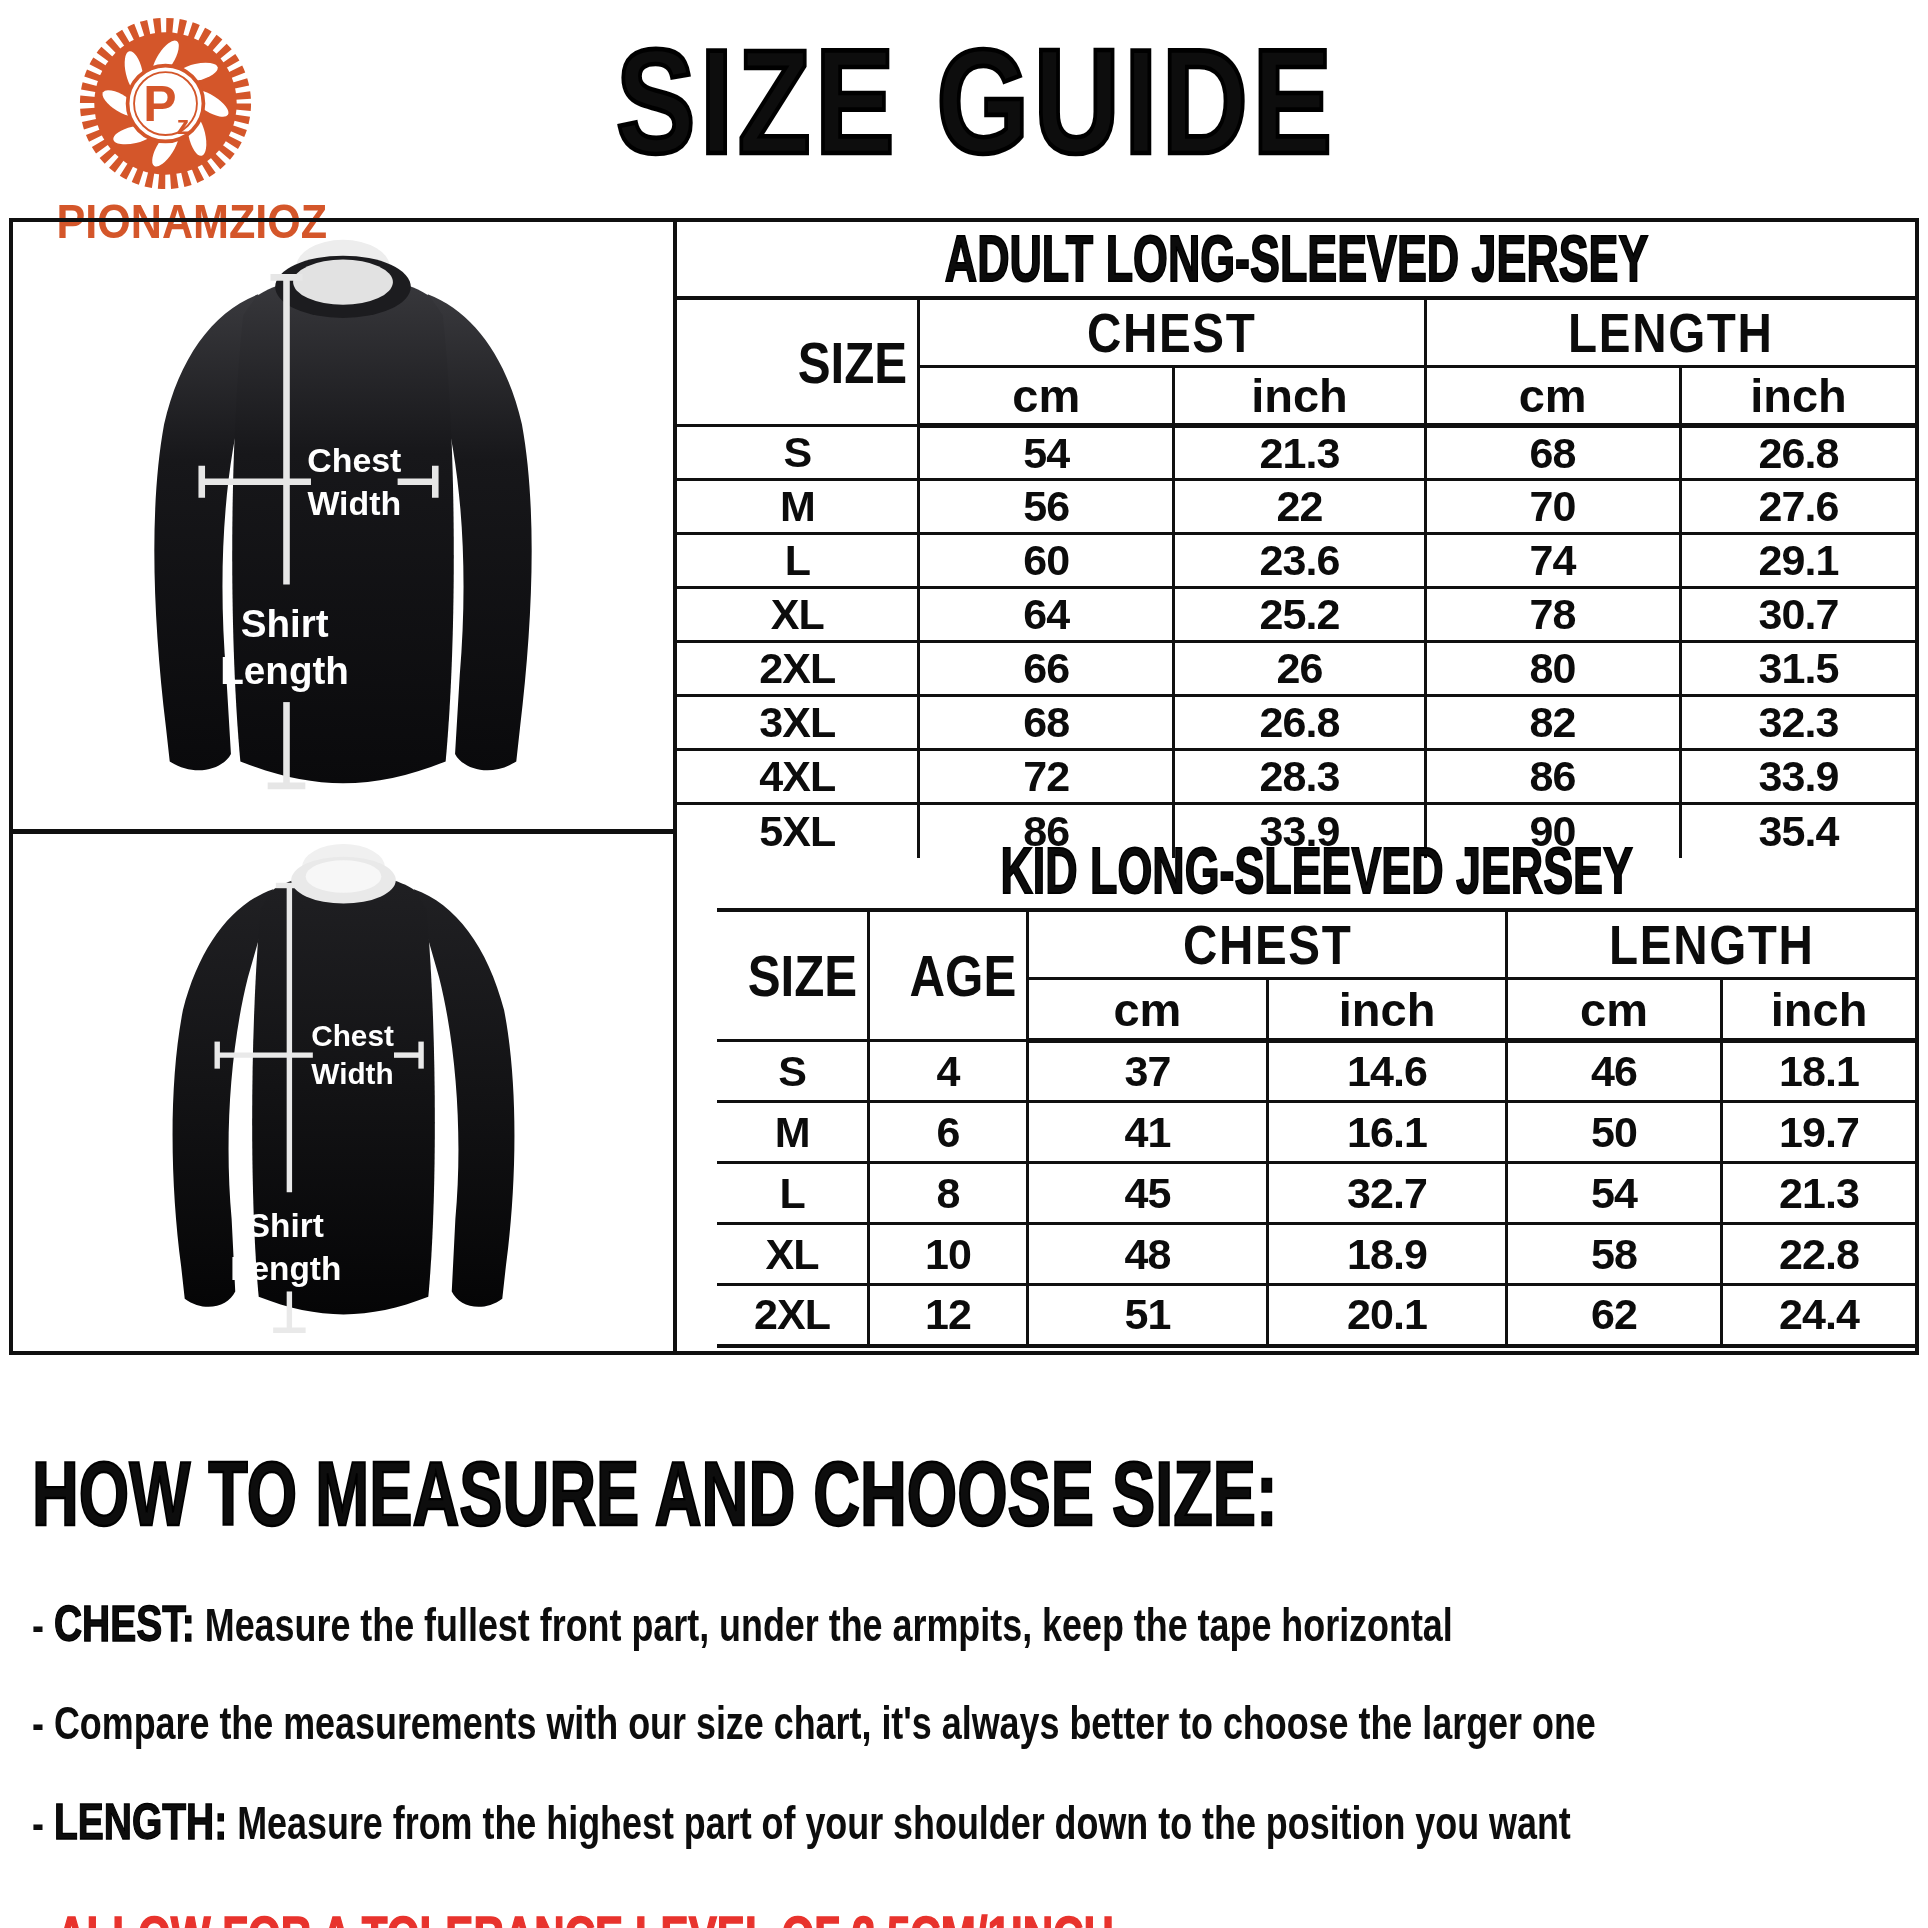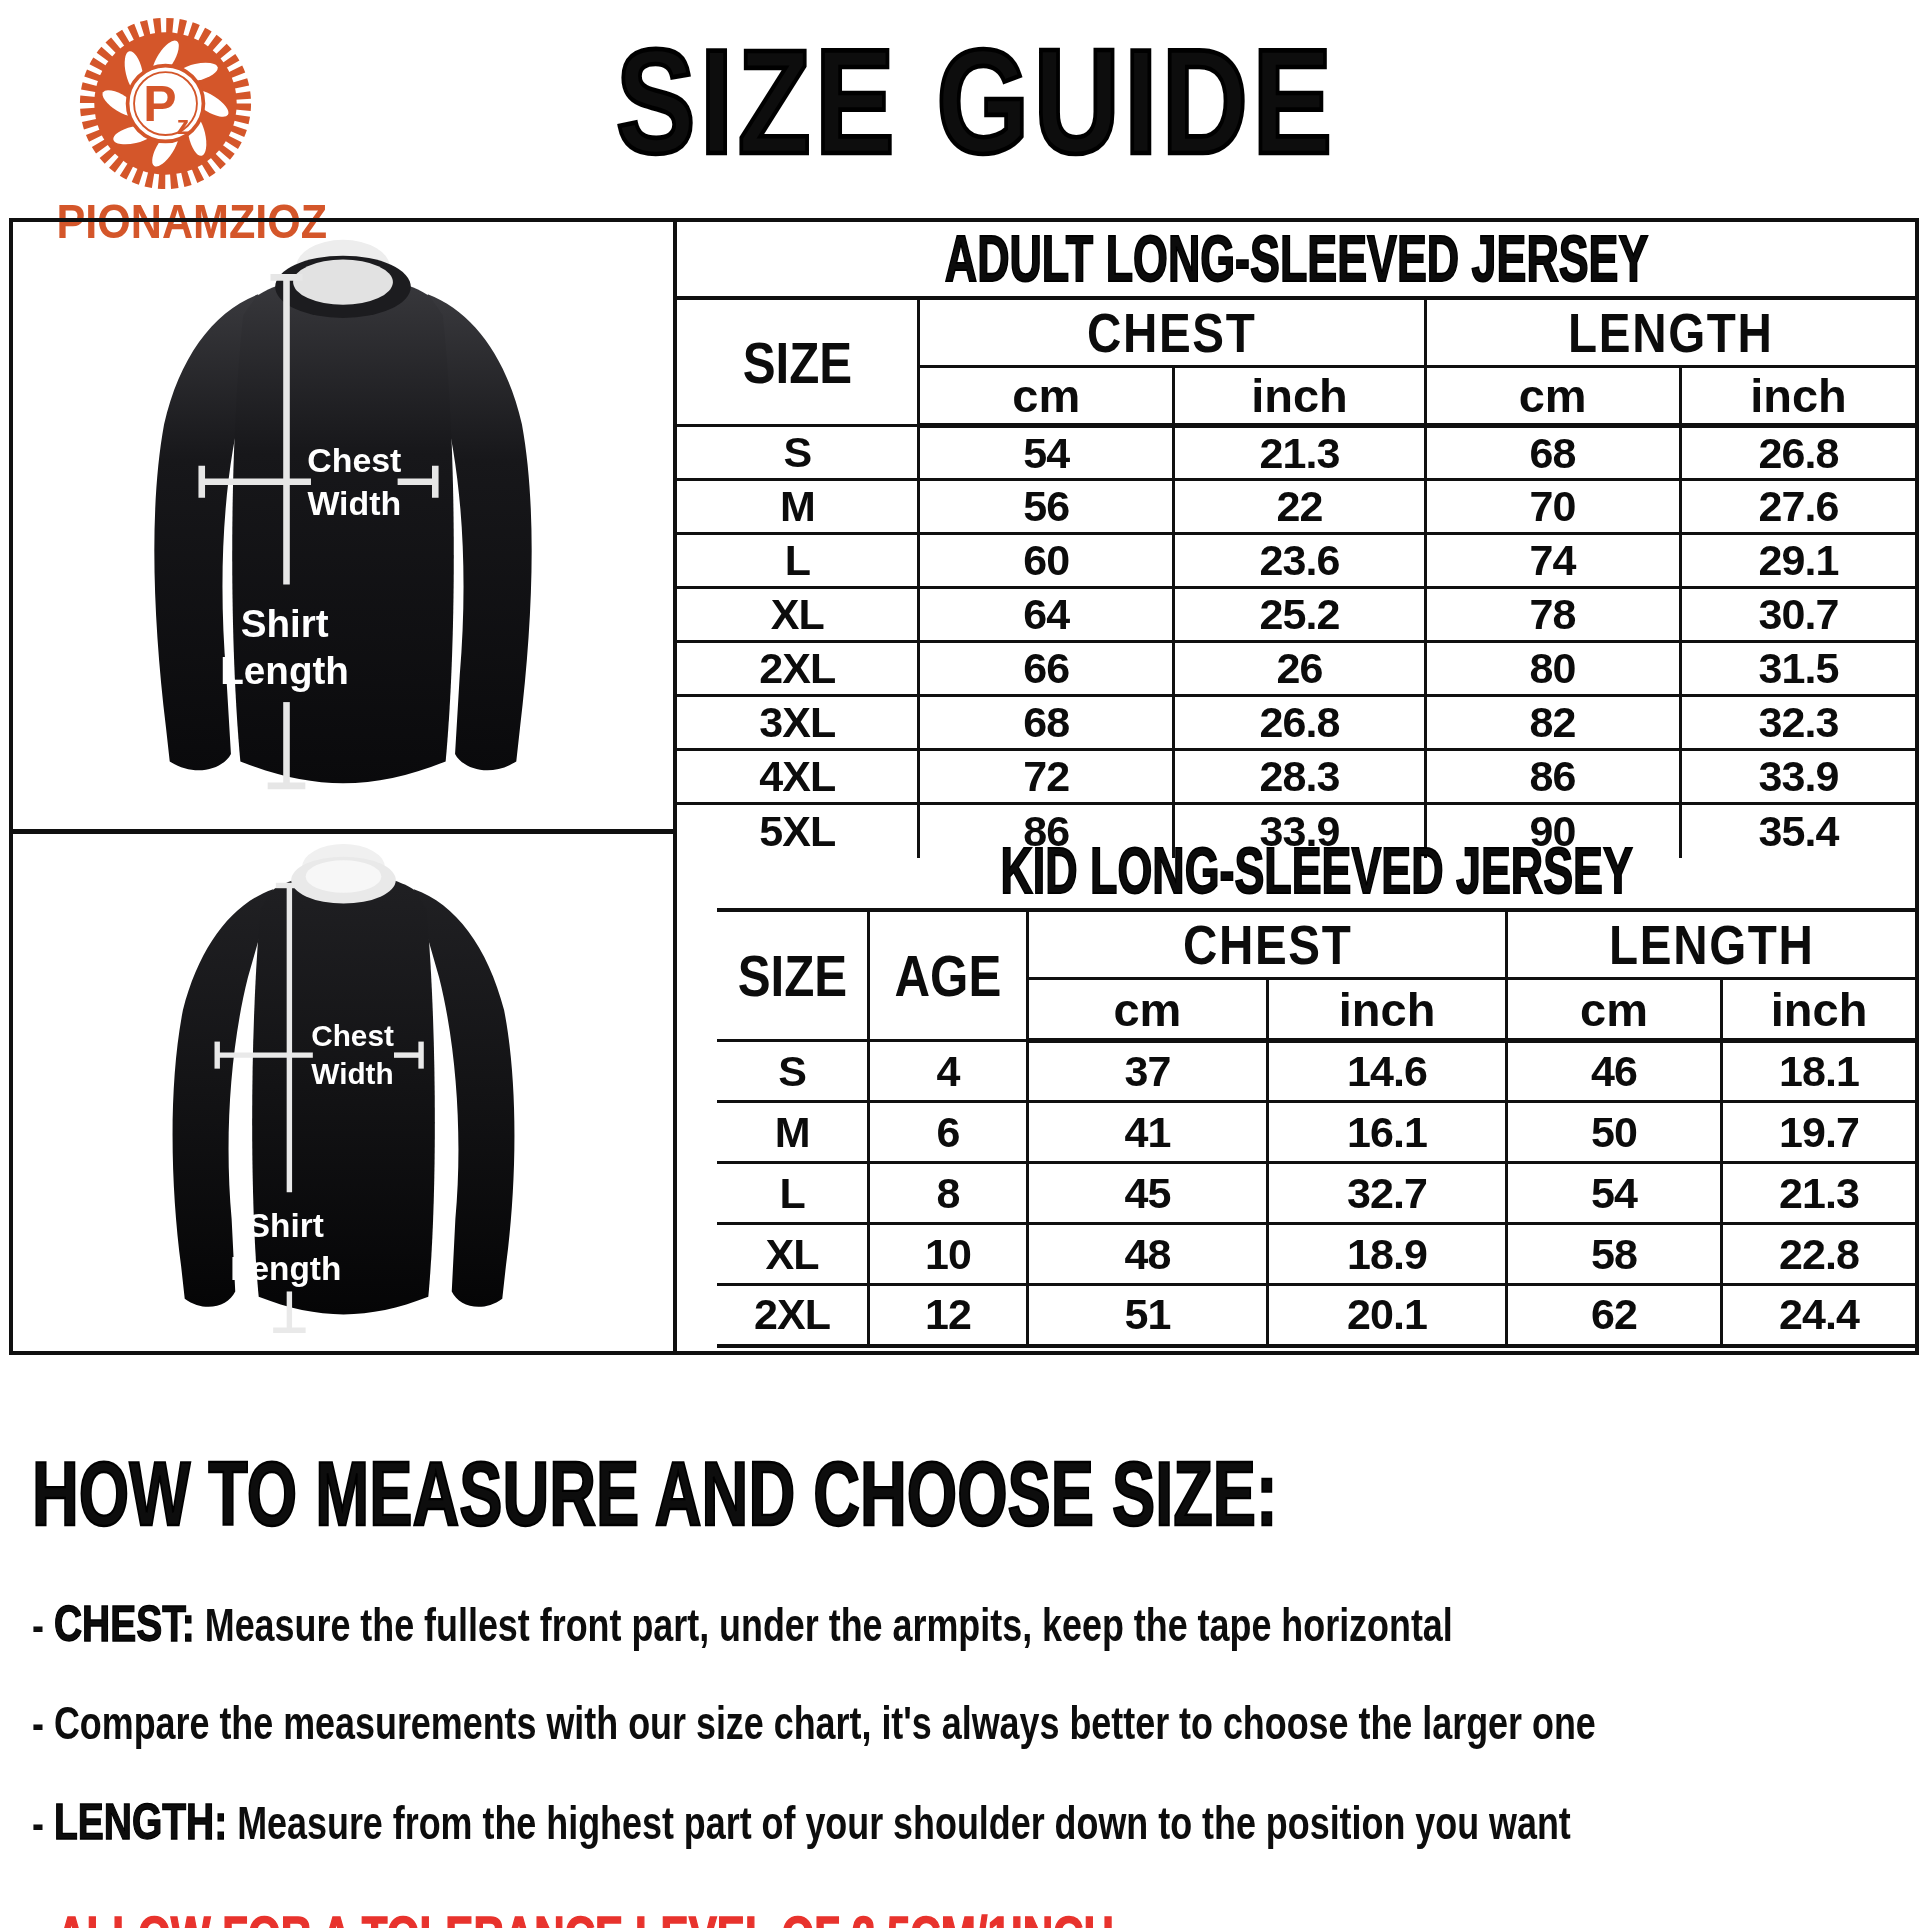--- a/index.html
+++ b/index.html
@@ -39,21 +39,21 @@
   td { border:3.8px solid #101010; text-align:center; vertical-align:middle;
        padding:0; font-weight:bold; color:#0c0c0c; overflow:hidden; }
   td:first-child { border-left:none; }
   td:last-child  { border-right:none; }
   tr:first-child td { border-top:none; }
   table.adult tr:last-child td { border-bottom:none; }
 
   tr.t-title td { font-size:64px; -webkit-text-stroke:1.9px #000; border-bottom-width:4.7px; }
   tr.t-title td .cond { transform:scaleX(.7); }
   td.hd-big  { font-size:56px; letter-spacing:1.9px; }
-  td.hd-size { font-size:58px; }
+  td.hd-size { font-size:58px;text-align:right; }
   tr.t-units td { font-size:47px; border-bottom-width:5.6px; }
   tr.data td { font-size:43px; letter-spacing:-0.9px; }
 
   table.adult tr.t-title  { height:58px; }
   table.adult tr.t-group  { height:60px; }
   table.adult tr.t-units  { height:58px; }
   table.adult tr.data     { height:54px; }
 
   .kid-wrap { display:flex; flex-direction:column;padding-left:40px; }
   table.kid tr.t-title { height:62px; }

